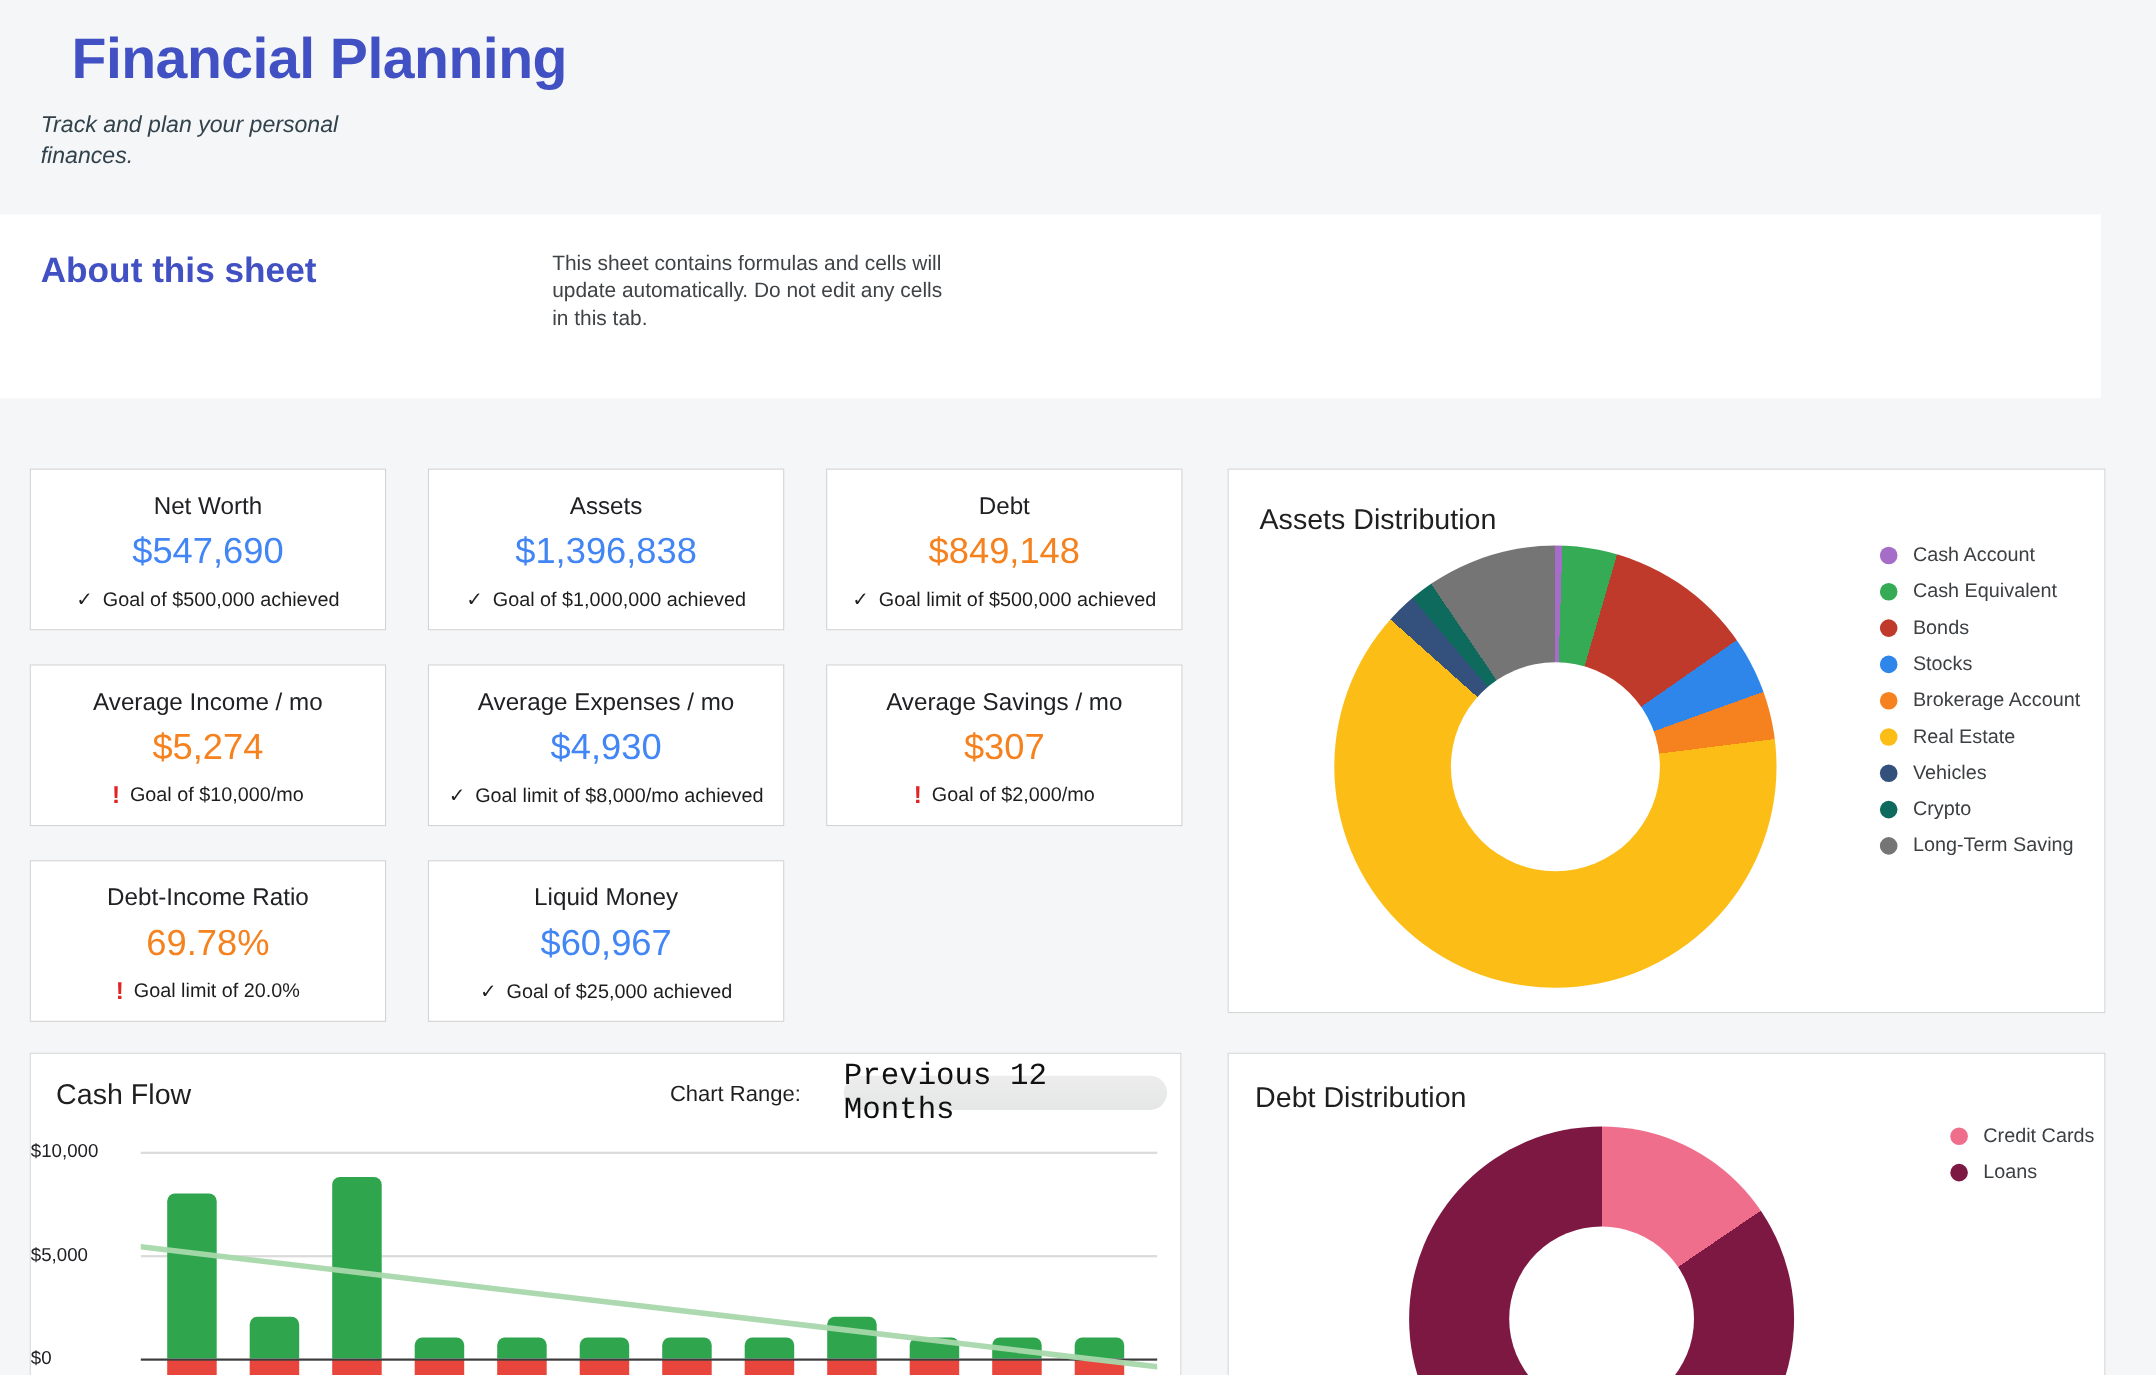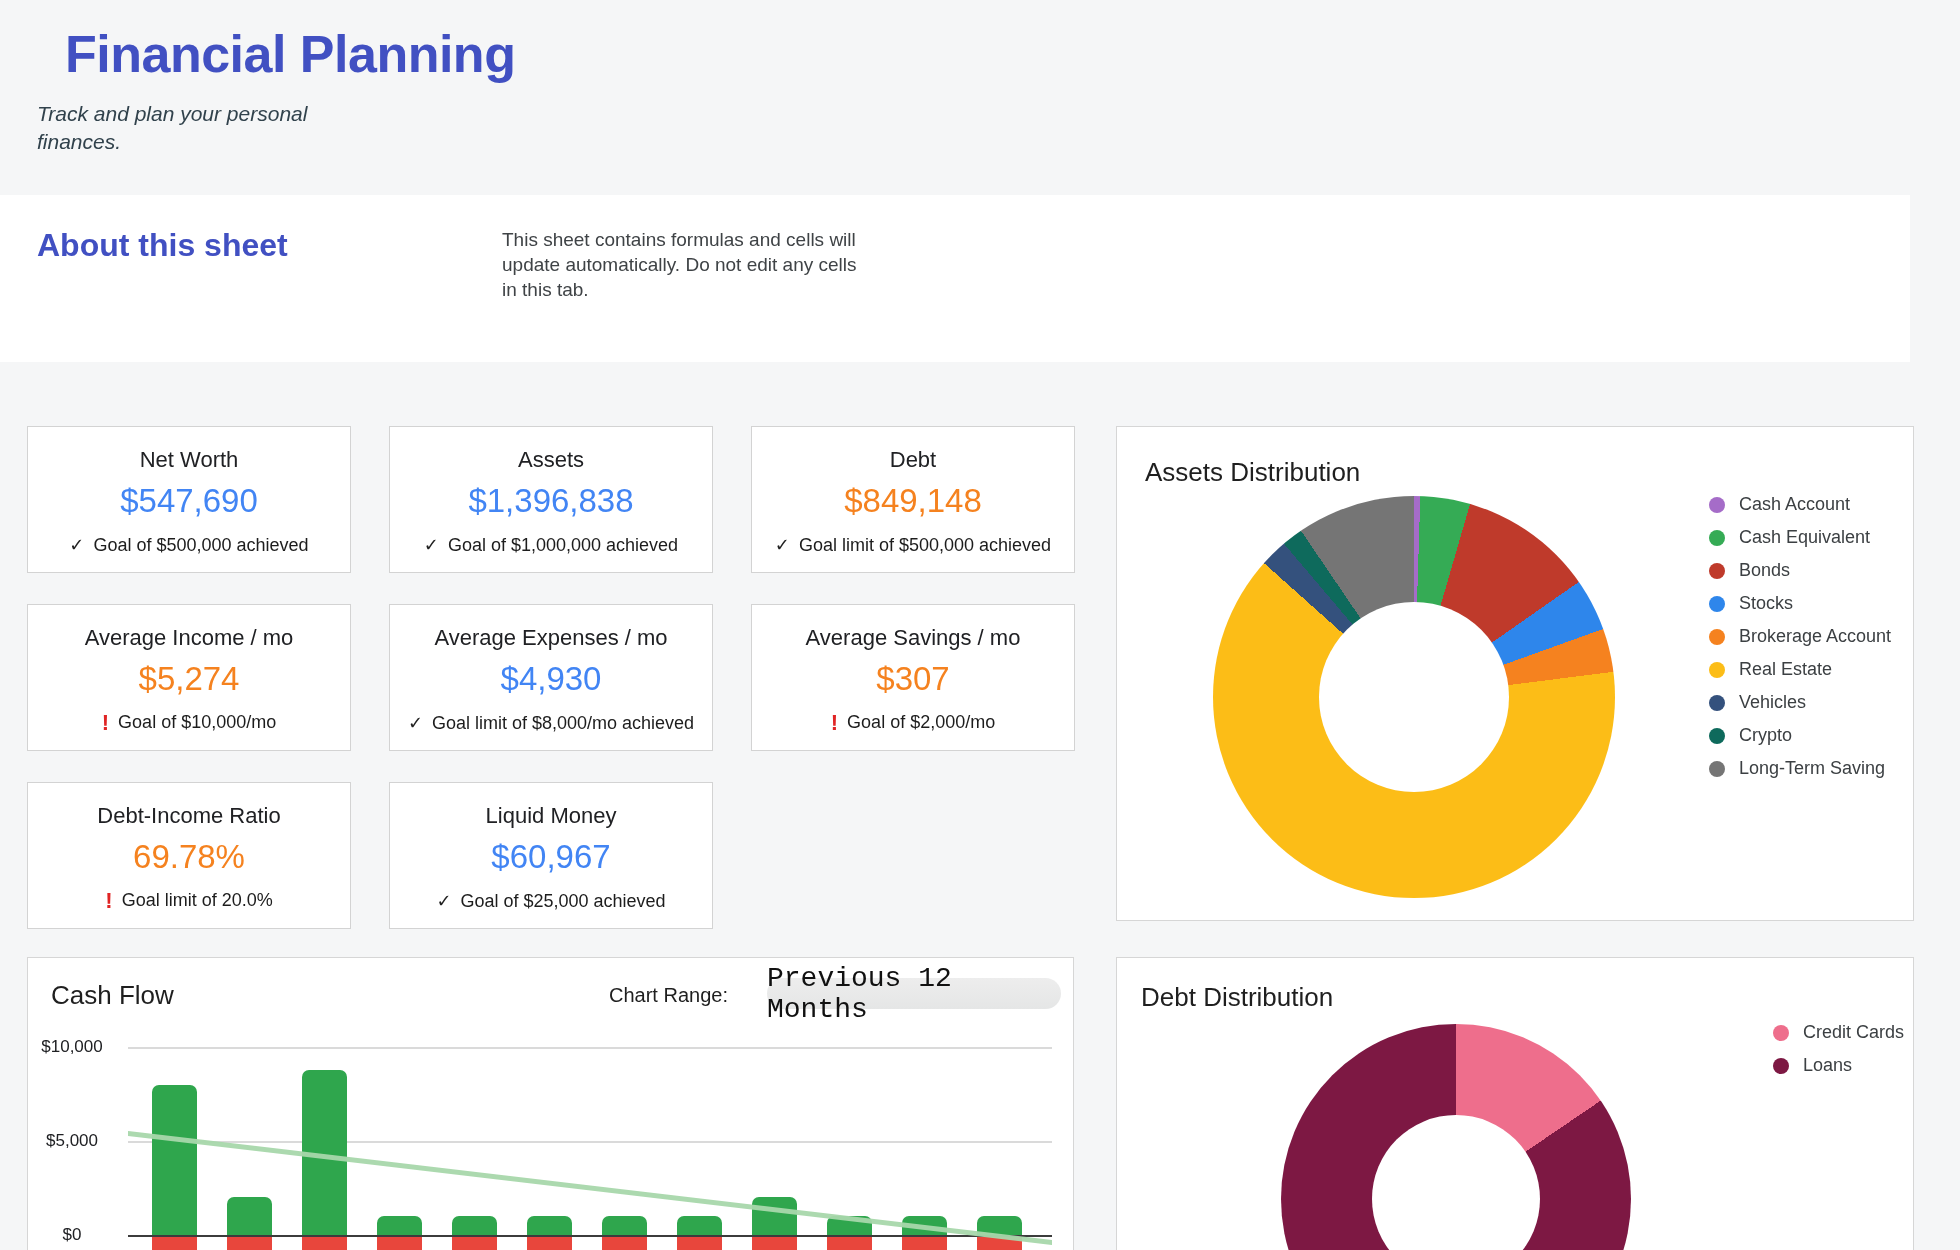--- a/index.html
+++ b/index.html
@@ -65,21 +65,21 @@
   .range-label { position:absolute; left:581px; top:26px; font-size:20px; color:#1f1f1f; }
   .range-pill {
     position:absolute; left:739px; top:20px; width:294px; height:31px;
     background:linear-gradient(#ededed,#e5e6e6); border-radius:16px;
     display:flex; align-items:center; justify-content:center;
     font-size:28px; color:#111; cursor:pointer;font-family:Liberation Mono, monospace;
   }
   .gridline { position:absolute; left:100px; width:924px; height:0; border-top:2px solid #dadada; z-index:1; }
   .gridline.zero { border-top:2px solid #3c3c3c; z-index:3; }
   .g-10k { top:89px; } .g-5k { top:183px; } .g-0 { top:277px; }
-  .ytick { position:absolute; left:0; width:88px; text-align:center; font-size:17px; color:#202124; }
+  .ytick { position:absolute; left:0; width:88px; text-align:left; font-size:17px; color:#202124; }
   .t-10k { top:79px; } .t-5k { top:173px; } .t-0 { top:267px; }
   .bars { position:absolute; left:124px; top:0; width:880px; height:400px; z-index:2; }
   .bar { position:absolute; width:45px; }
   .bar.income { border-radius:7px 7px 0 0; }
   .bar.expense { top:278px; height:60px; }
   .trend-svg { position:absolute; left:100px; top:0; width:924px; height:400px; z-index:4; pointer-events:none; }
 
   
   .debt-panel { left:1116px; top:957px; width:798px; height:400px; }
   .debt-panel h2 { left:24px; top:24px; }

